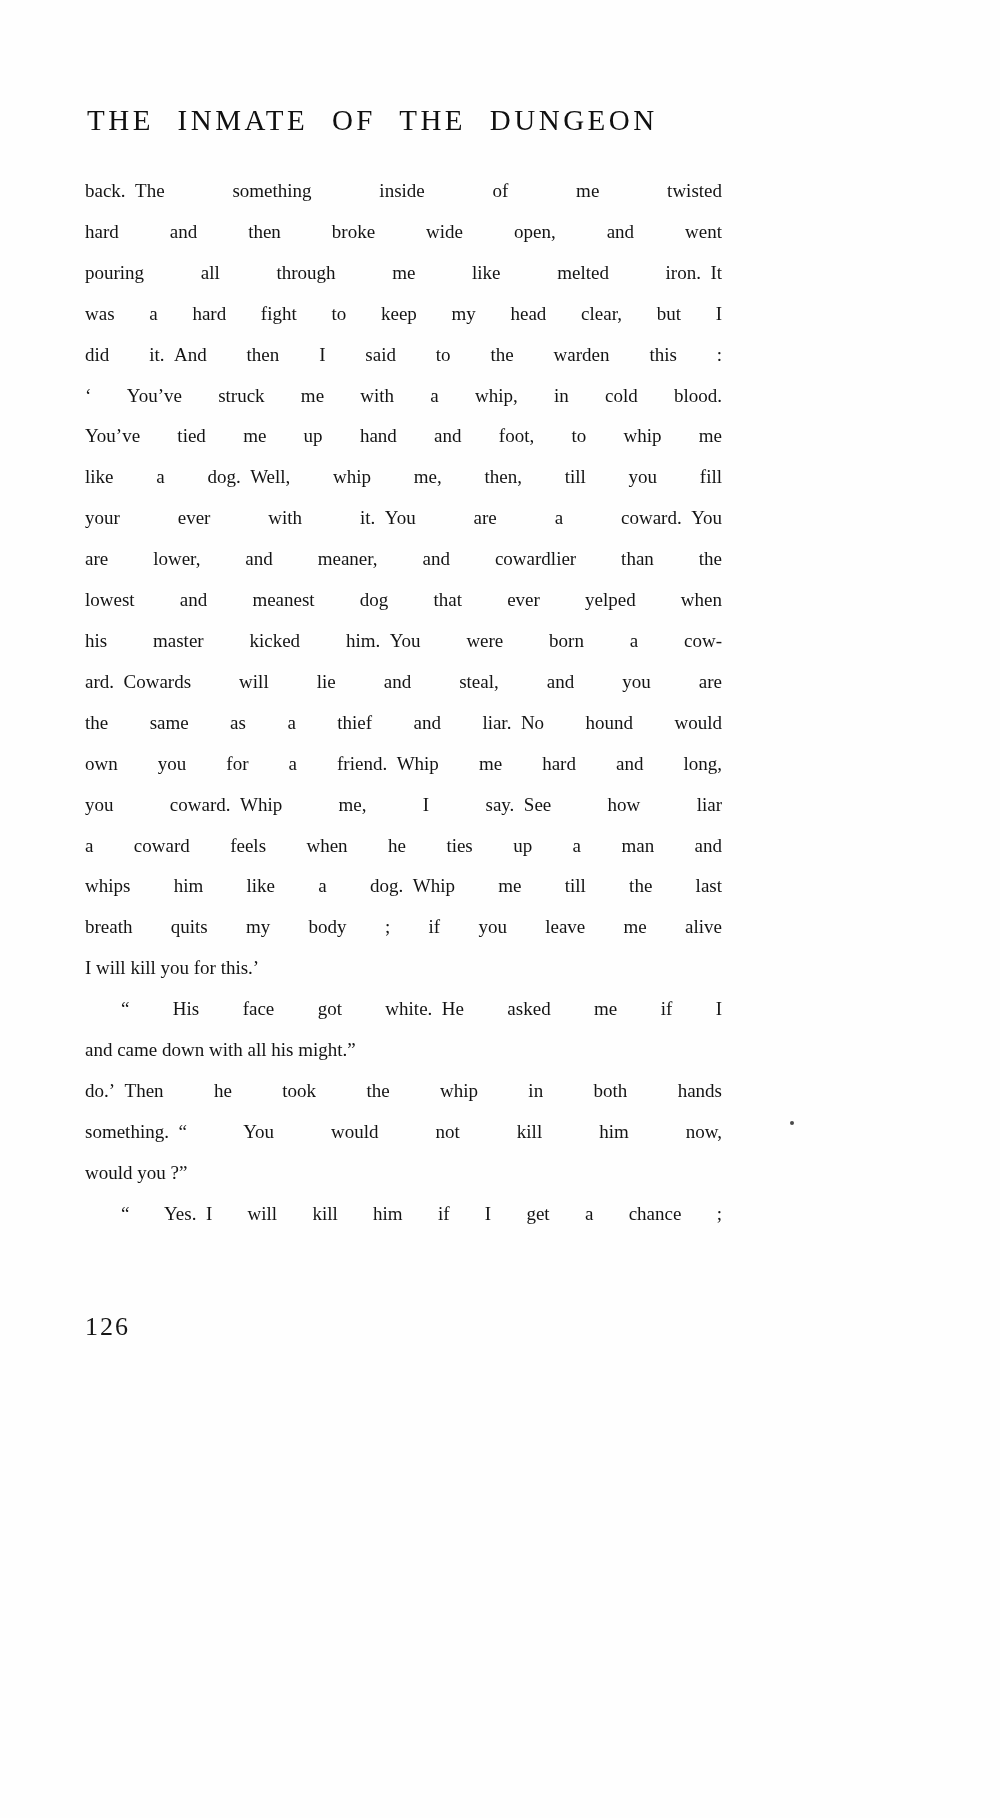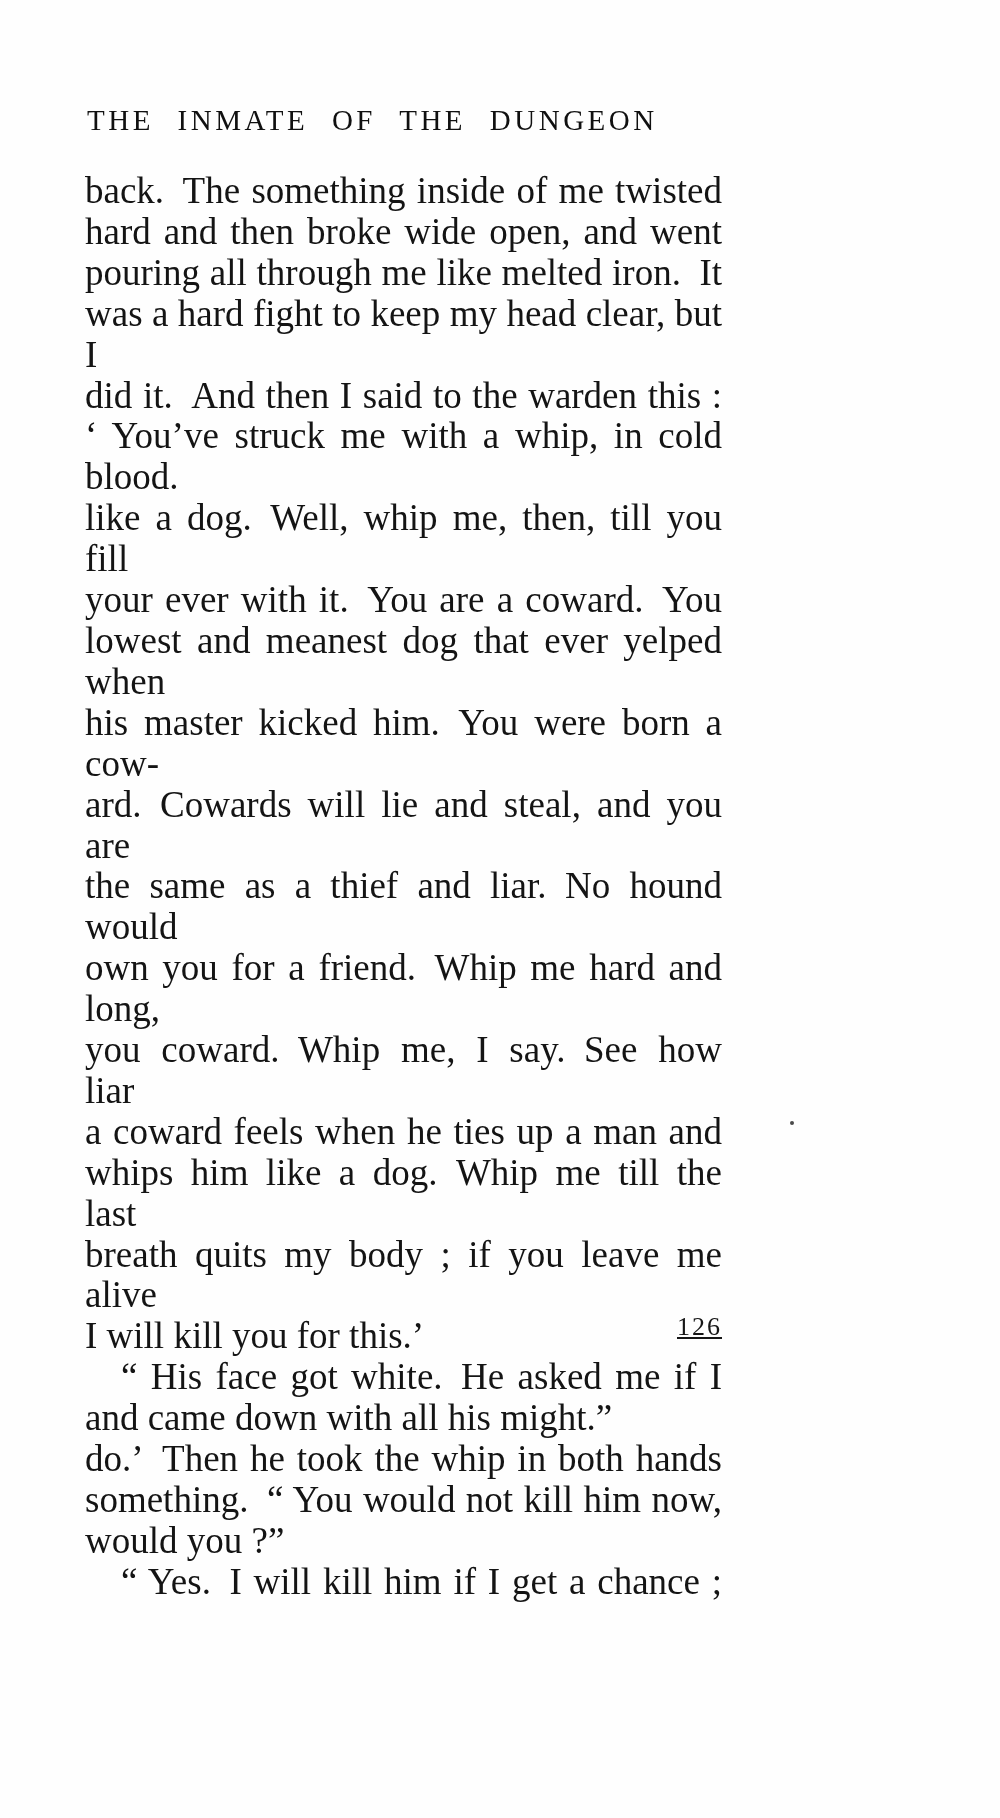--- a/index.html
+++ b/index.html
@@ -25,46 +25,45 @@
     letter-spacing: 3.5px;
     word-spacing: 13px;
     white-space: nowrap;
     color: #101010;
   }
   .text-block {
     position: absolute;
     left: 85px;
     top: 171px;
     width: 637px;
-    font-size: 37px;
+    font-size: 19px;
     line-height: 40.9px;
     color: #141414;
   }
   .line {
     text-align: justify;
     text-align-last: justify;
     white-space: normal;
   }
   .line.endp {
     text-align: right;
     text-align-last: left;
   }
   .line.indent {
     text-indent: 36px;
   }
   .folio {
     position: absolute;
     left: 85px;
     top: 1312px;
     width: 637px;
-    text-align: right;
+    text-align: left;
     font-size: 26px;
     letter-spacing: 2px;
     color: #161616;
-    text-decoration: underline;
   }
   .speck {
     position: absolute;
     left: 790px;
     top: 1121px;
     width: 4px;
     height: 4px;
     border-radius: 50%;
     background: #4a4a4a;
   }
@@ -76,22 +75,24 @@
 
   <div class="running-head">THE INMATE OF THE DUNGEON</div>
 
   <div class="text-block">
     <div class="line">back. The something inside of me twisted</div>
     <div class="line">hard and then broke wide open, and went</div>
     <div class="line">pouring all through me like melted iron. It</div>
     <div class="line">was a hard fight to keep my head clear, but I</div>
     <div class="line">did it. And then I said to the warden this :</div>
     <div class="line">‘ You’ve struck me with a whip, in cold blood.</div>
+    <div class="line">You’ve tied me up hand and foot, to whip me</div>
     <div class="line">like a dog. Well, whip me, then, till you fill</div>
     <div class="line">your ever with it. You are a coward. You</div>
+    <div class="line">are lower, and meaner, and cowardlier than the</div>
     <div class="line">lowest and meanest dog that ever yelped when</div>
     <div class="line">his master kicked him. You were born a cow-</div>
     <div class="line">ard. Cowards will lie and steal, and you are</div>
     <div class="line">the same as a thief and liar. No hound would</div>
     <div class="line">own you for a friend. Whip me hard and long,</div>
     <div class="line">you coward. Whip me, I say. See how liar</div>
     <div class="line">a coward feels when he ties up a man and</div>
     <div class="line">whips him like a dog. Whip me till the last</div>
     <div class="line">breath quits my body ; if you leave me alive</div>
     <div class="line endp">I will kill you for this.’</div>

